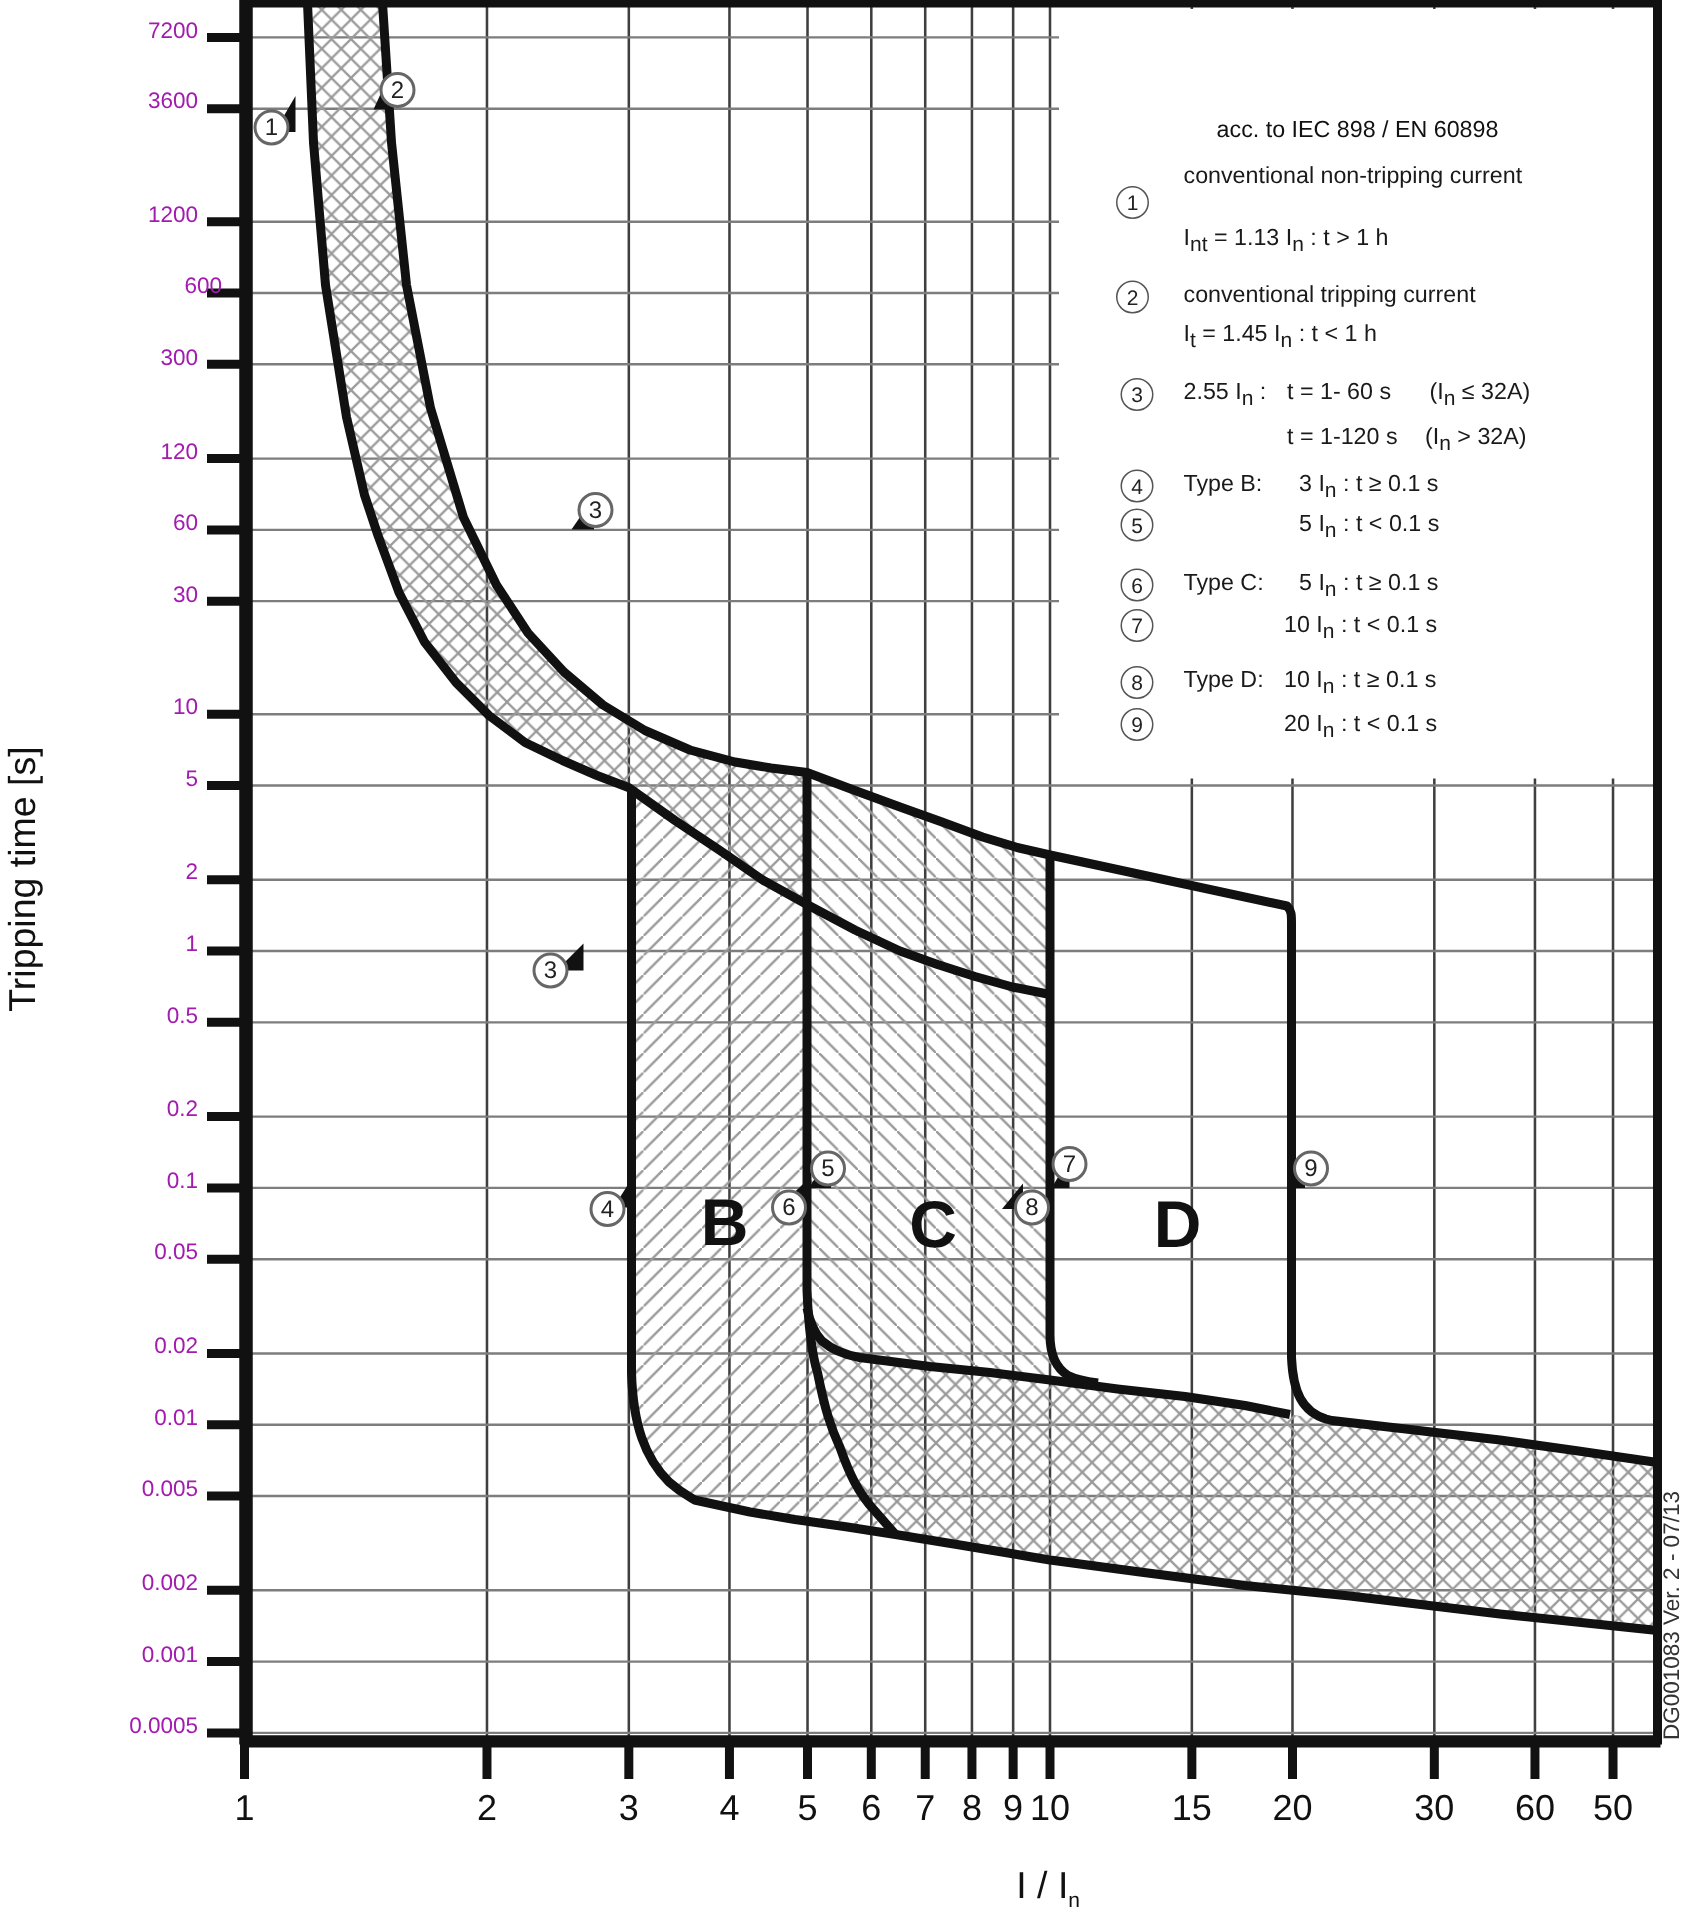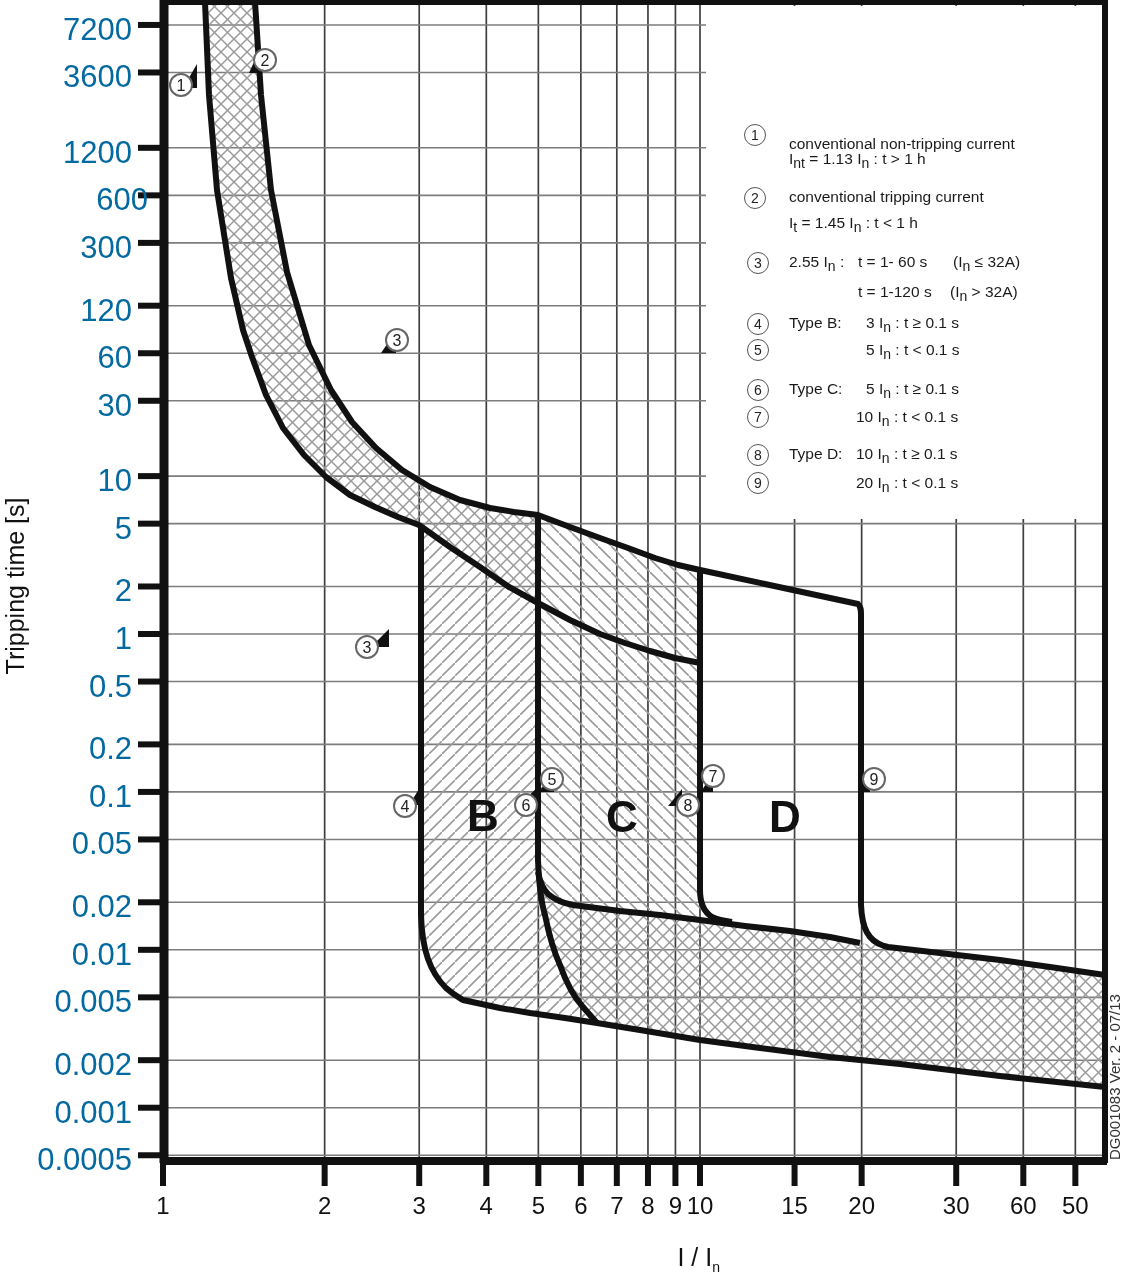--- a/index.html
+++ b/index.html
@@ -1,20 +1,20 @@
 <!DOCTYPE html>
 <html><head>
 <meta charset="utf-8">
 <style>
   html,body{margin:0;padding:0;background:#fff;}
   .stage{position:relative;width:1130px;height:1280px;background:#fff;overflow:hidden;
          font-family:"Liberation Sans", sans-serif;color:#1a1a1a;}
   .stage *{box-sizing:border-box;}
   svg{position:absolute;left:0;top:0;}
-  .ytick{position:absolute;width:96px;text-align:right;font-size:31px;color:#0369a1;}
+  .ytick{position:absolute;width:96px;text-align:right;font-size:15px;color:#a21caf;}
   .xtick{position:absolute;width:60px;text-align:center;font-size:24px;color:#111;}
   .axis-title-y{position:absolute;left:-114px;top:571px;width:260px;height:30px;
     transform:rotate(-90deg);text-align:center;font-size:25px;color:#111;}
   .axis-title-x{position:absolute;left:560px;top:1243px;width:160px;text-align:right;
     font-size:25px;color:#111;}
   .chart-title{position:absolute;left:740px;top:46px;width:330px;text-align:center;
     font-size:21px;color:#111;letter-spacing:.2px;}
   .chart-subtitle{position:absolute;left:740px;top:78px;width:330px;text-align:center;
     font-size:15.5px;color:#111;}
   .lgc{position:absolute;width:22px;height:22px;border:1.5px solid #555;border-radius:50%;
@@ -195,24 +195,25 @@
       <div class="ytick" style="left: 36px; top: 936.82px;">0.01</div>
       <div class="ytick" style="left: 36px; top: 984.353px;">0.005</div>
       <div class="ytick" style="left: 36px; top: 1047.19px;">0.002</div>
       <div class="ytick" style="left: 36px; top: 1094.72px;">0.001</div>
       <div class="ytick" style="left: 36px; top: 1142.25px;">0.0005</div>
     </div>
 
   <div class="axis-title-y">Tripping time [s]</div>
   <div class="axis-title-x">I / I<sub>n</sub></div>
 
+  <div class="chart-subtitle">acc. to IEC 898 / EN 60898</div>
 
   <div>
     <div class="lgc" style="left:744px;top:124px;">1</div>
-    <div class="lgt" style="left:789px;top:135px;text-align:right;">conventional non-tripping current</div>
+    <div class="lgt" style="left:789px;top:109px;text-align:right;">conventional non-tripping current</div>
     <div class="lgt" style="left:789px;top:150px;">I<sub>nt</sub>  = 1.13 I<sub>n</sub> :  t &gt; 1 h</div>
 
     <div class="lgc" style="left:744px;top:187px;">2</div>
     <div class="lgt" style="left:789px;top:188px;">conventional tripping current</div>
     <div class="lgt" style="left:789px;top:214px;">I<sub>t</sub>  = 1.45 I<sub>n</sub> :  t &lt; 1 h</div>
 
     <div class="lgc" style="left:747px;top:252px;">3</div>
     <div class="lgt" style="left:789px;top:253px;">2.55 I<sub>n</sub> :</div>
     <div class="lgt" style="left:858px;top:253px;">t = 1- 60 s</div>
     <div class="lgt" style="left:953px;top:253px;">(I<sub>n</sub> ≤ 32A)</div>

